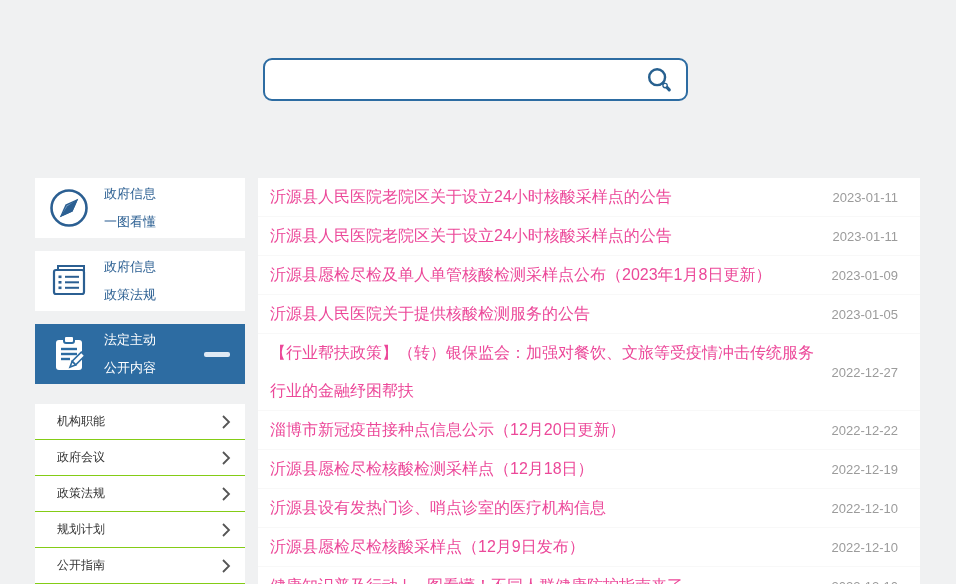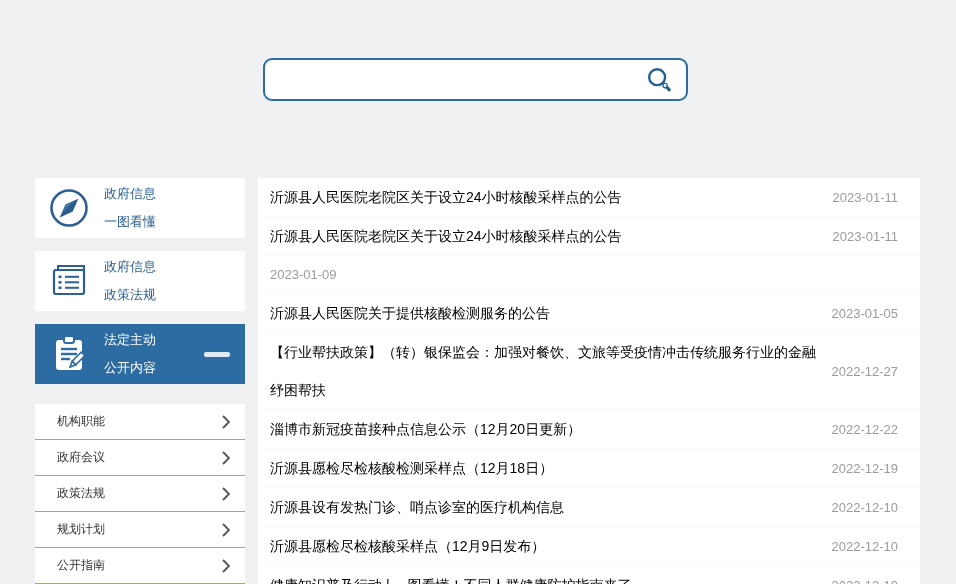--- a/index.html
+++ b/index.html
@@ -55,21 +55,21 @@
   .news{
     position:absolute;left:258px;top:178px;width:662px;min-height:420px;
     background:#fff;box-sizing:border-box;
   }
   .news-row{
     display:flex;align-items:center;min-height:38px;
     padding:0 22px 0 12px;box-sizing:border-box;
     border-bottom:1px solid #f8f8f8;cursor:pointer;
   }
   .news-title{
-    flex:1;font-size:14px;color:#000000;line-height:38px;padding-right:10px;
+    flex:1;font-size:16px;color:#ec4899;line-height:38px;padding-right:10px;
   }
   .news-date{
     font-size:13px;color:#9b9b9b;white-space:nowrap;flex:0 0 auto;
   }
 </style>
 </head>
 <body>
 
 <div class="screen">
 
@@ -186,20 +186,21 @@
   <main class="news">
     <div class="news-row">
       <span class="news-title">沂源县人民医院老院区关于设立24小时核酸采样点的公告</span>
       <span class="news-date">2023-01-11</span>
     </div>
     <div class="news-row">
       <span class="news-title">沂源县人民医院老院区关于设立24小时核酸采样点的公告</span>
       <span class="news-date">2023-01-11</span>
     </div>
     <div class="news-row">
+      <span class="news-title">沂源县愿检尽检及单人单管核酸检测采样点公布（2023年1月8日更新）</span>
       <span class="news-date">2023-01-09</span>
     </div>
     <div class="news-row">
       <span class="news-title">沂源县人民医院关于提供核酸检测服务的公告</span>
       <span class="news-date">2023-01-05</span>
     </div>
     <div class="news-row">
       <span class="news-title">【行业帮扶政策】（转）银保监会：加强对餐饮、文旅等受疫情冲击传统服务行业的金融纾困帮扶</span>
       <span class="news-date">2022-12-27</span>
     </div>

